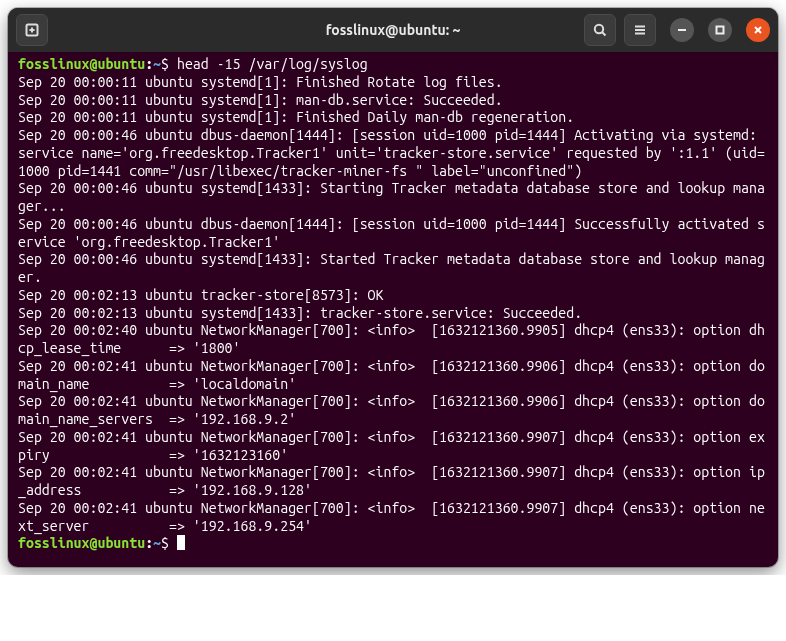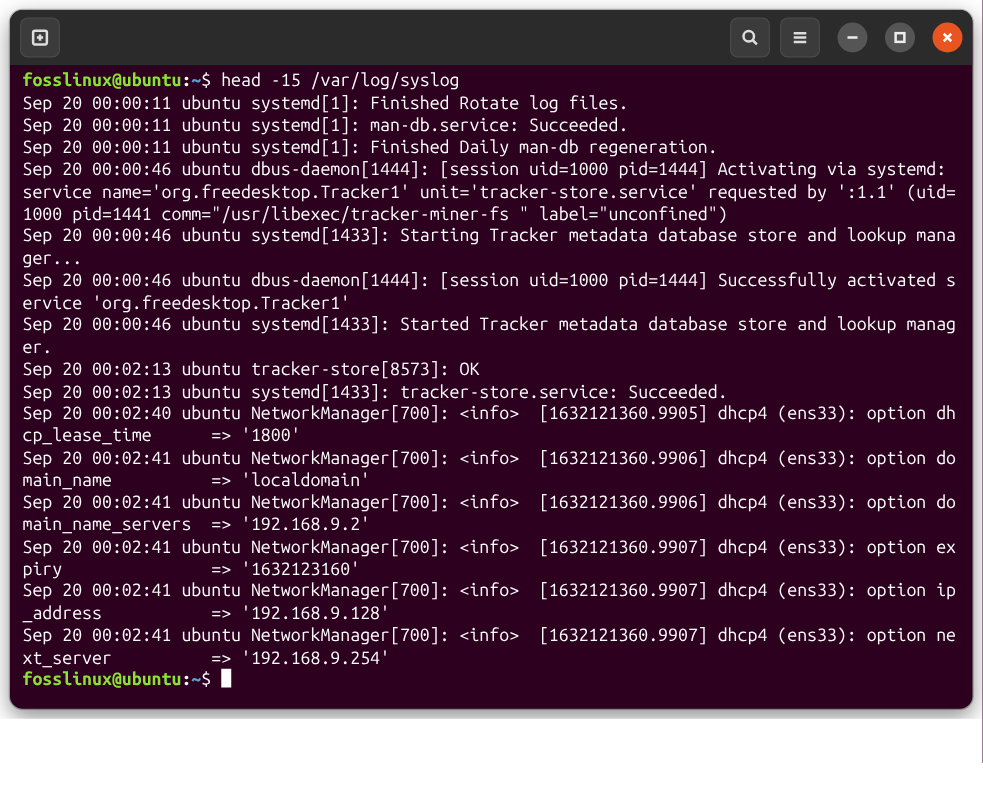--- a/index.html
+++ b/index.html
@@ -92,20 +92,21 @@
     <div class="titlebar-left">
       <div class="tb-btn">
         <svg viewBox="0 0 16 16">
             <rect x="2.5" y="2.5" width="11" height="11" rx="1.5"></rect>
             <line x1="8" y1="5.5" x2="8" y2="10.5"></line>
             <line x1="5.5" y1="8" x2="10.5" y2="8"></line>
           </svg>
       </div>
     </div>
 
+    <div class="titlebar-title">fosslinux@ubuntu: ~</div>
 
     <div class="spacer"></div>
 
     <div class="titlebar-right">
       <div class="tb-btn">
         <svg viewBox="0 0 16 16">
             <circle cx="7" cy="7" r="4.2"></circle>
             <line x1="10.2" y1="10.2" x2="13.5" y2="13.5"></line>
           </svg>
       </div>

